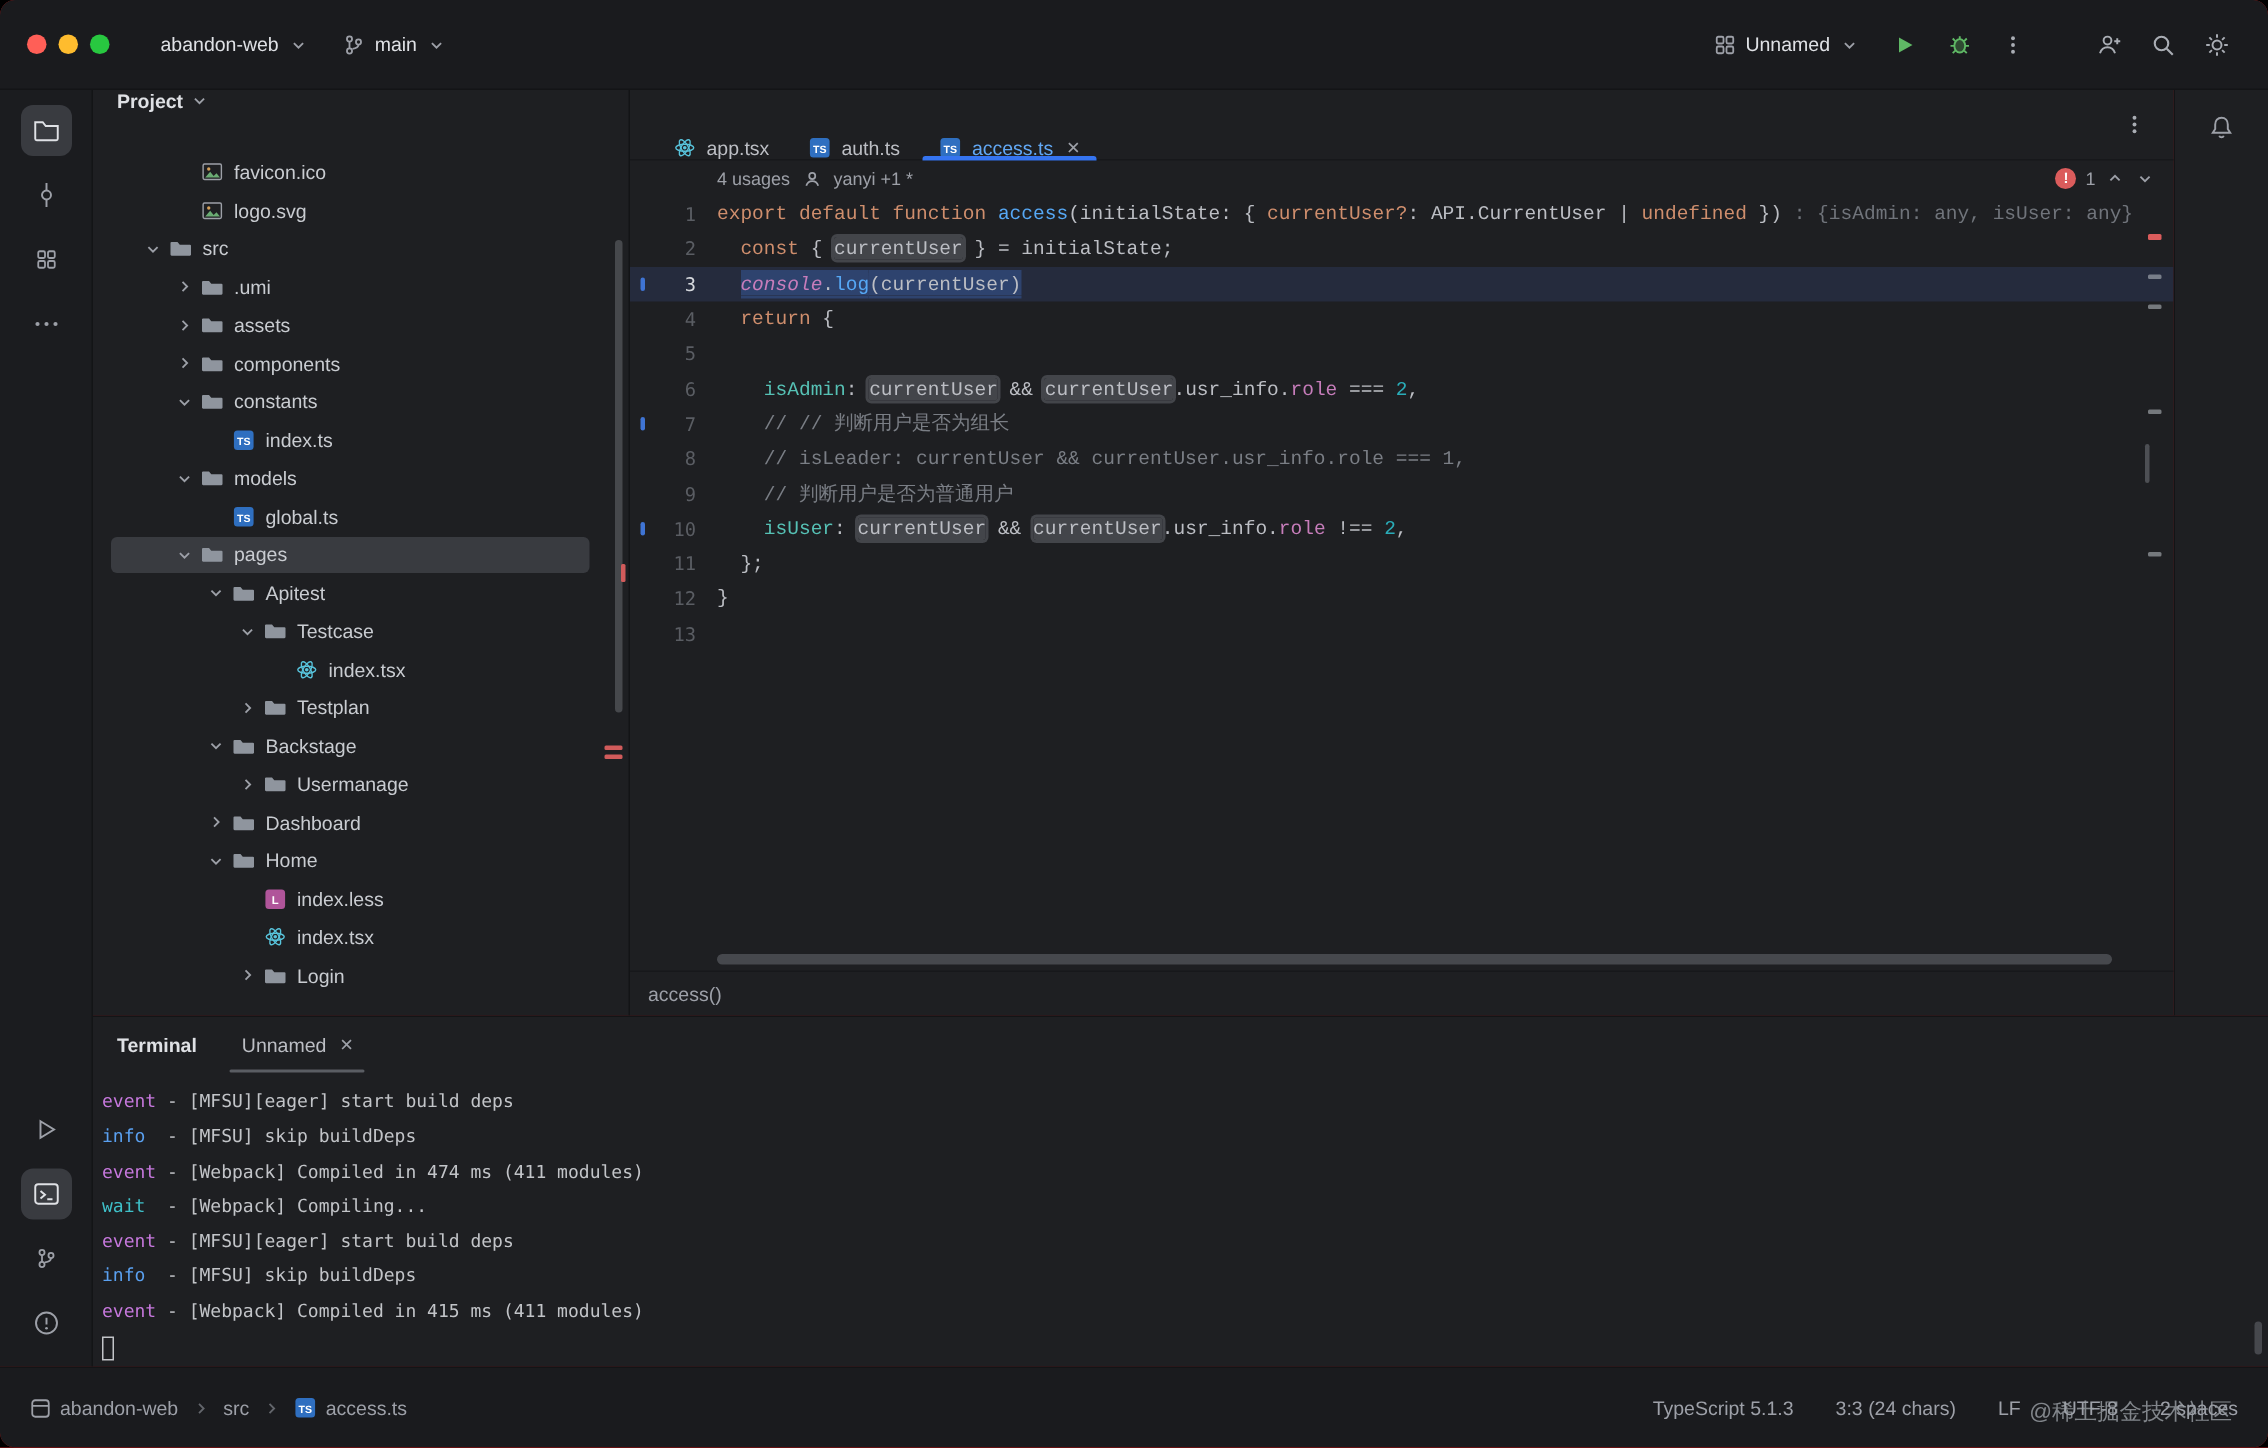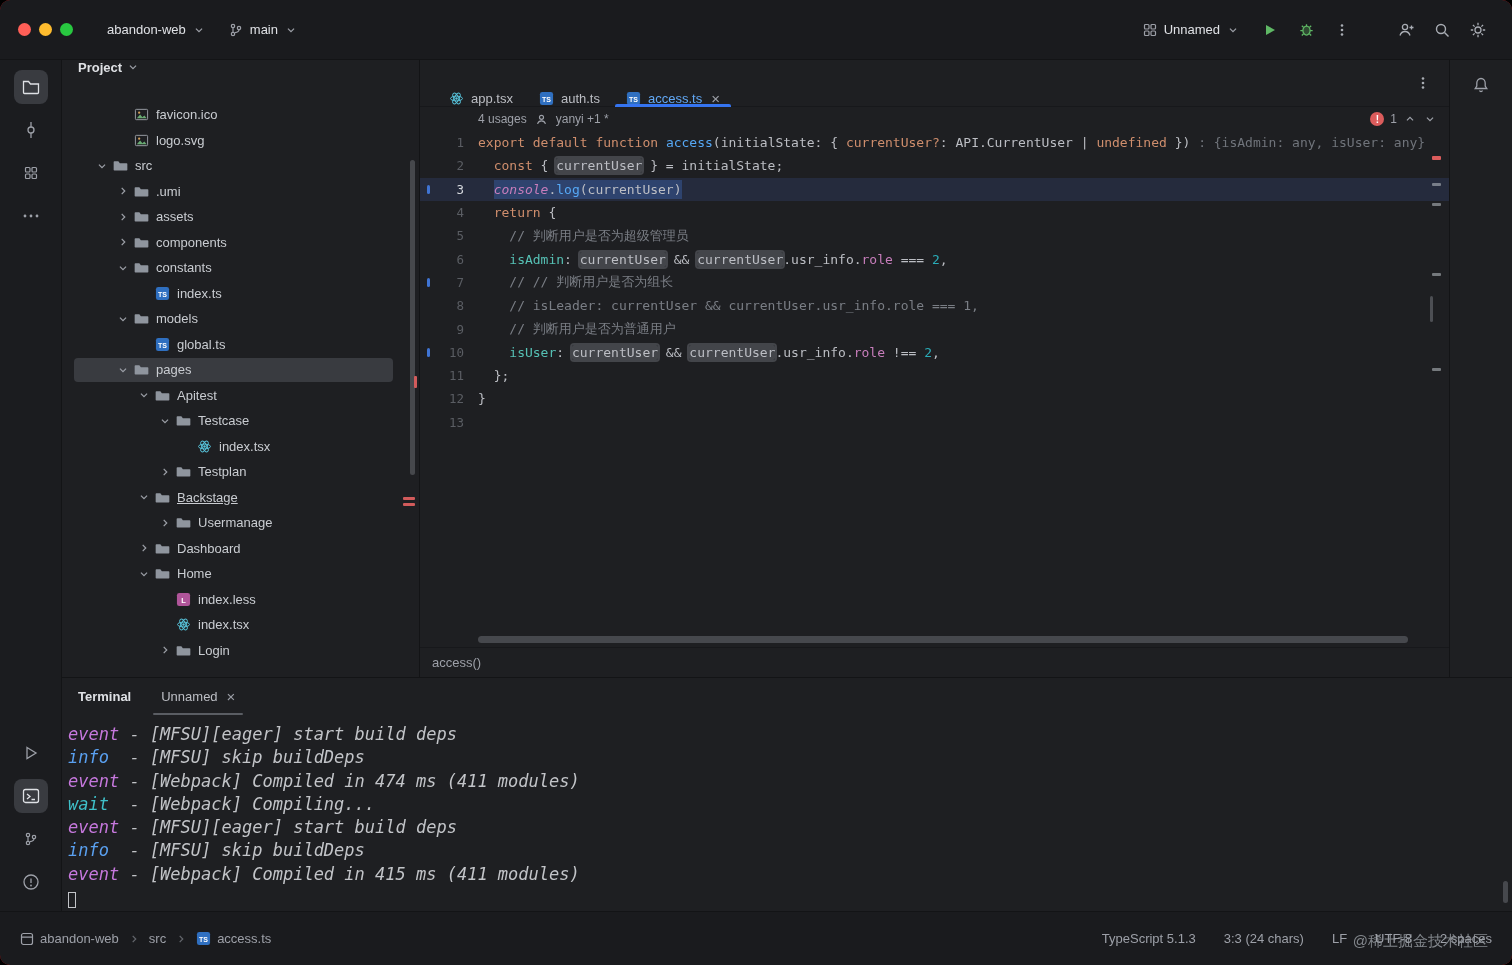--- a/index.html
+++ b/index.html
@@ -70,21 +70,21 @@
            font-size:10px;font-weight:bold;display:flex;align-items:center;justify-content:center;}
   .code{flex:1;position:relative;overflow:hidden;
         font-family:"DejaVu Sans Mono","Liberation Mono",monospace;font-size:13px;}
   .code-row{display:flex;height:23.3px;align-items:center;white-space:pre;}
   .code-row.caret{background:var(--caret-line);}
   .gutter-cell{width:58px;flex:none;text-align:right;padding-right:14px;font-size:12.5px;
                color:#5a5d63;position:relative;}
   .code-row.caret .gutter-cell{color:#d5d8dd;}
   .change-bar{position:absolute;left:7px;top:3px;bottom:3px;width:3px;border-radius:2px;
               background:#3f74d4;}
-  .line-text{flex:1;color:var(--text);}
+  .line-text{flex:1;color:var(--text);font-family:Liberation Mono, monospace;}
   .tk-kw{color:var(--keyword)} .tk-fn{color:var(--function-name)} .tk-key{color:var(--object-key)}
   .tk-prop{color:var(--property)} .tk-num{color:var(--number)} .tk-cmt{color:var(--comment)}
   .tk-hint{color:var(--hint)} .tk-console{color:var(--property);font-style:italic}
   .tk-hl{background:var(--usage-highlight);box-shadow:0 0 0 2px var(--usage-highlight);border-radius:2px}
   .tk-sel{background:var(--selection);box-shadow:0 2px 0 var(--selection),0 -2px 0 var(--selection)}
   .hscroll{position:absolute;left:58px;bottom:4px;width:930px;height:7px;border-radius:4px;
            background:rgba(166,170,178,.30);}
   .stripe-mark{position:absolute;width:9px;border-radius:1px;}
   .vscroll{position:absolute;right:16px;top:165px;width:3px;height:26px;border-radius:2px;
            background:rgba(166,170,178,.35);}
@@ -96,21 +96,21 @@
   .terminal{flex:1;min-height:0;border-top:1px solid #131416;display:flex;flex-direction:column;
             position:relative;background:#1e1f22;}
   .term-header{height:37px;flex:none;display:flex;align-items:center;gap:30px;padding:0 16px;
                font-size:13px;}
   .term-title{color:#dfe1e5;font-weight:bold;}
   .term-tab{display:flex;align-items:center;gap:9px;color:#bcbec4;height:100%;position:relative;}
   .term-tab::after{content:"";position:absolute;left:-8px;right:-8px;bottom:0;height:2px;
                    background:#5a5d63;border-radius:1px;}
   .term-tab .close{color:#9da0a8;font-size:15px;}
   .term-body{flex:1;padding:8px 10px 0 6px;font-family:"DejaVu Sans Mono","Liberation Mono",monospace;
-             font-size:17px;line-height:23.3px;color:#c2c4c8;font-style:italic;}
+             font-size:12px;line-height:23.3px;color:#c2c4c8;}
   .t-level{display:inline-block;width:5ch;margin-right:1ch;}
   .term-cursor{display:inline-block;width:8px;height:16px;border:1px solid #c2c4c8;
                vertical-align:middle;margin-top:3px;}
   .term-scroll{position:absolute;right:4px;bottom:8px;width:5px;height:22px;border-radius:3px;
                background:rgba(166,170,178,.30);}
   
   .statusbar{height:54px;flex:none;background:#1a1b1e;border-top:1px solid #131416;
              display:flex;align-items:center;padding:0 20px;font-size:13px;color:#9da0a8;
              position:relative;}
   .sb-left{display:flex;align-items:center;gap:8px;}
@@ -496,21 +496,21 @@
                     <path d="M6.5 4.5L10 8l-3.5 3.5"></path>
                   </svg>
                 </span>
                 <span class="tr-icon">
                   <svg width="15" height="15" viewBox="0 0 16 16">
                     <path fill="#8f959e" d="M1.5 3.5h4.2l1.6 2h7.2a.8.8 0 0 1 .8.8v6.2a.8.8 0 0 1-.8.8H1.5a.8.8 0 0 1-.8-.8v-8.2a.8.8 0 0 1 .8-.8z"></path>
                   </svg>
                 </span>
                 <span>Testplan</span>
               </div>
-              <div class="tree-row" style="padding-left: 73px; text-decoration: underline;">
+              <div class="tree-row" style="padding-left: 73px;">
                 <span class="tr-chev">
                   <svg width="14" height="14" viewBox="0 0 16 16" fill="none" stroke="currentColor" stroke-width="1.4">
                     <path d="M4.5 6.5L8 10l3.5-3.5"></path>
                   </svg>
                 </span>
                 <span class="tr-icon">
                   <svg width="15" height="15" viewBox="0 0 16 16">
                     <path fill="#8f959e" d="M1.5 3.5h4.2l1.6 2h7.2a.8.8 0 0 1 .8.8v6.2a.8.8 0 0 1-.8.8H1.5a.8.8 0 0 1-.8-.8v-8.2a.8.8 0 0 1 .8-.8z"></path>
                   </svg>
                 </span>
@@ -673,21 +673,21 @@
             <div class="stripe-mark" style="right:8px;top:25px;height:4px;background:#db5c5c"></div>
             <div class="stripe-mark" style="right:8px;top:52px;height:2.5px;background:rgba(190,194,200,.55)"></div>
             <div class="stripe-mark" style="right:8px;top:72px;height:2.5px;background:rgba(190,194,200,.55)"></div>
             <div class="stripe-mark" style="right:8px;top:142px;height:2.5px;background:rgba(190,194,200,.55)"></div>
             <div class="stripe-mark" style="right:8px;top:237px;height:2.5px;background:rgba(190,194,200,.55)"></div>
             <div class="vscroll"></div>
           <div class="code-row"><span class="gutter-cell">1</span><span class="line-text"><span class="tk-kw">export</span><span class="tk-plain"> </span><span class="tk-kw">default</span><span class="tk-plain"> </span><span class="tk-kw">function</span><span class="tk-plain"> </span><span class="tk-fn">access</span><span class="tk-plain">(initialState: { </span><span class="tk-kw">currentUser?</span><span class="tk-plain">: API.CurrentUser | </span><span class="tk-kw">undefined</span><span class="tk-plain"> }) </span><span class="tk-hint">: {isAdmin: any, isUser: any}</span></span></div>
               <div class="code-row"><span class="gutter-cell">2</span><span class="line-text"><span class="tk-plain">  </span><span class="tk-kw">const</span><span class="tk-plain"> { </span><span class="tk-plain tk-hl">currentUser</span><span class="tk-plain"> } = initialState;</span></span></div>
               <div class="code-row caret"><span class="gutter-cell"><span class="change-bar"></span>3</span><span class="line-text"><span class="tk-plain">  </span><span class="tk-console tk-sel">console</span><span class="tk-plain tk-sel">.</span><span class="tk-fn tk-sel">log</span><span class="tk-plain tk-sel">(currentUser)</span></span></div>
               <div class="code-row"><span class="gutter-cell">4</span><span class="line-text"><span class="tk-plain">  </span><span class="tk-kw">return</span><span class="tk-plain"> {</span></span></div>
-              <div class="code-row"><span class="gutter-cell">5</span><span class="line-text"><span class="tk-plain">    </span><span class="tk-cmt">// 判断用户是否为超级管理员</span></span></div>
+              <div class="code-row"><span class="gutter-cell">5</span></div>
               <div class="code-row"><span class="gutter-cell">6</span><span class="line-text"><span class="tk-plain">    </span><span class="tk-key">isAdmin</span><span class="tk-plain">: </span><span class="tk-plain tk-hl">currentUser</span><span class="tk-plain"> &amp;&amp; </span><span class="tk-plain tk-hl">currentUser</span><span class="tk-plain">.usr_info.</span><span class="tk-prop">role</span><span class="tk-plain"> === </span><span class="tk-num">2</span><span class="tk-plain">,</span></span></div>
               <div class="code-row"><span class="gutter-cell"><span class="change-bar"></span>7</span><span class="line-text"><span class="tk-plain">    </span><span class="tk-cmt">// // 判断用户是否为组长</span></span></div>
               <div class="code-row"><span class="gutter-cell">8</span><span class="line-text"><span class="tk-plain">    </span><span class="tk-cmt">// isLeader: currentUser &amp;&amp; currentUser.usr_info.role === 1,</span></span></div>
               <div class="code-row"><span class="gutter-cell">9</span><span class="line-text"><span class="tk-plain">    </span><span class="tk-cmt">// 判断用户是否为普通用户</span></span></div>
               <div class="code-row"><span class="gutter-cell"><span class="change-bar"></span>10</span><span class="line-text"><span class="tk-plain">    </span><span class="tk-key">isUser</span><span class="tk-plain">: </span><span class="tk-plain tk-hl">currentUser</span><span class="tk-plain"> &amp;&amp; </span><span class="tk-plain tk-hl">currentUser</span><span class="tk-plain">.usr_info.</span><span class="tk-prop">role</span><span class="tk-plain"> !== </span><span class="tk-num">2</span><span class="tk-plain">,</span></span></div>
               <div class="code-row"><span class="gutter-cell">11</span><span class="line-text"><span class="tk-plain">  };</span></span></div>
               <div class="code-row"><span class="gutter-cell">12</span><span class="line-text"><span class="tk-plain">}</span></span></div>
               <div class="code-row"><span class="gutter-cell">13</span><span class="line-text"></span></div>
             </div>
           <div class="breadcrumbs">

